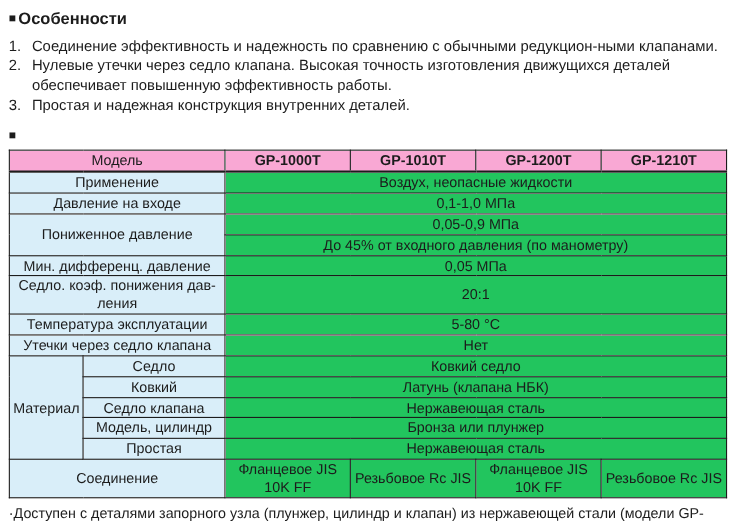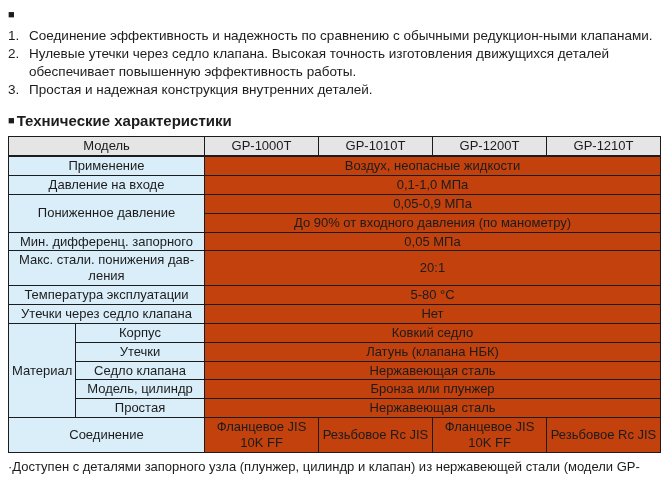--- a/index.html
+++ b/index.html
@@ -36,59 +36,59 @@
   }
   table.specs td {
     border:1px solid #1c1c1c;
     text-align:center;
     vertical-align:middle;
     padding:1px 3px;
     line-height:1.22;
     height:18px;
     overflow:hidden;
   }
-  tr.row-head td { background:#e5e5e5; height:17px; }
-  tr.row-head td.model-name { font-weight:normal; }
+  tr.row-head td { background:#f9a8d4; height:17px; }
+  tr.row-head td.model-name { font-weight:bold; }
   tr.row-head td { border-bottom:2px solid #1c1c1c; }
   td.lbl { background:#d9eef9; }
-  td.val { background:#c2410c; }
+  td.val { background:#22c55e; }
 
   .footnote {
     font-size:13px;
     margin:6px 0 0 0;
     line-height:1.25;
   }
 </style>
 </head>
 <body>
 
 <div class="page">
 
   <div class="section-title">
     <span class="bullet">■</span>
+    <span>Особенности</span>
   </div>
 
   <div class="feature-list">
     <div class="feature-item">
       <span class="num">1.</span>
       <span class="text">Соединение эффективность и надежность по сравнению с обычными редукцион-ными клапанами.</span>
     </div>
     <div class="feature-item">
       <span class="num">2.</span>
       <span class="text">Нулевые утечки через седло клапана. Высокая точность изготовления движущихся деталей обеспечивает повышенную эффективность работы.</span>
     </div>
     <div class="feature-item">
       <span class="num">3.</span>
       <span class="text">Простая и надежная конструкция внутренних деталей.</span>
     </div>
   </div>
 
   <div class="section-title specs-title">
     <span class="bullet">■</span>
-    <span>Технические характеристики</span>
   </div>
 
   <table class="specs">
     <colgroup>
       <col style="width:67px">
         <col style="width:129px">
       <col style="width:114px">
         <col style="width:114px">
       <col style="width:114px">
         <col style="width:114px">
@@ -107,45 +107,45 @@
       </tr>
       <tr>
         <td colspan="2" class="lbl">Давление на входе</td>
         <td colspan="4" class="val">0,1-1,0 МПа</td>
       </tr>
       <tr>
         <td colspan="2" rowspan="2" class="lbl">Пониженное давление</td>
         <td colspan="4" class="val">0,05-0,9 МПа</td>
       </tr>
       <tr>
-        <td colspan="4" class="val">До 90% от входного давления (по манометру)</td>
+        <td colspan="4" class="val">До 45% от входного давления (по манометру)</td>
       </tr>
       <tr>
-        <td colspan="2" class="lbl">Мин. дифференц. запорного</td>
+        <td colspan="2" class="lbl">Мин. дифференц. давление</td>
         <td colspan="4" class="val">0,05 МПа</td>
       </tr>
       <tr>
-        <td colspan="2" class="lbl" style="height:33px">Макс. стали. понижения дав-ления</td>
+        <td colspan="2" class="lbl" style="height:33px">Седло. коэф. понижения дав-ления</td>
         <td colspan="4" class="val">20:1</td>
       </tr>
       <tr>
         <td colspan="2" class="lbl">Температура эксплуатации</td>
         <td colspan="4" class="val">5-80 °C</td>
       </tr>
       <tr>
         <td colspan="2" class="lbl">Утечки через седло клапана</td>
         <td colspan="4" class="val">Нет</td>
       </tr>
       <tr>
         <td rowspan="5" class="lbl">Материал</td>
-        <td class="lbl">Корпус</td>
+        <td class="lbl">Седло</td>
         <td colspan="4" class="val">Ковкий седло</td>
       </tr>
       <tr>
-        <td class="lbl">Утечки</td>
+        <td class="lbl">Ковкий</td>
         <td colspan="4" class="val">Латунь (клапана НБК)</td>
       </tr>
       <tr>
         <td class="lbl">Седло клапана</td>
         <td colspan="4" class="val">Нержавеющая сталь</td>
       </tr>
       <tr>
         <td class="lbl">Модель, цилиндр</td>
         <td colspan="4" class="val">Бронза или плунжер</td>
       </tr>

